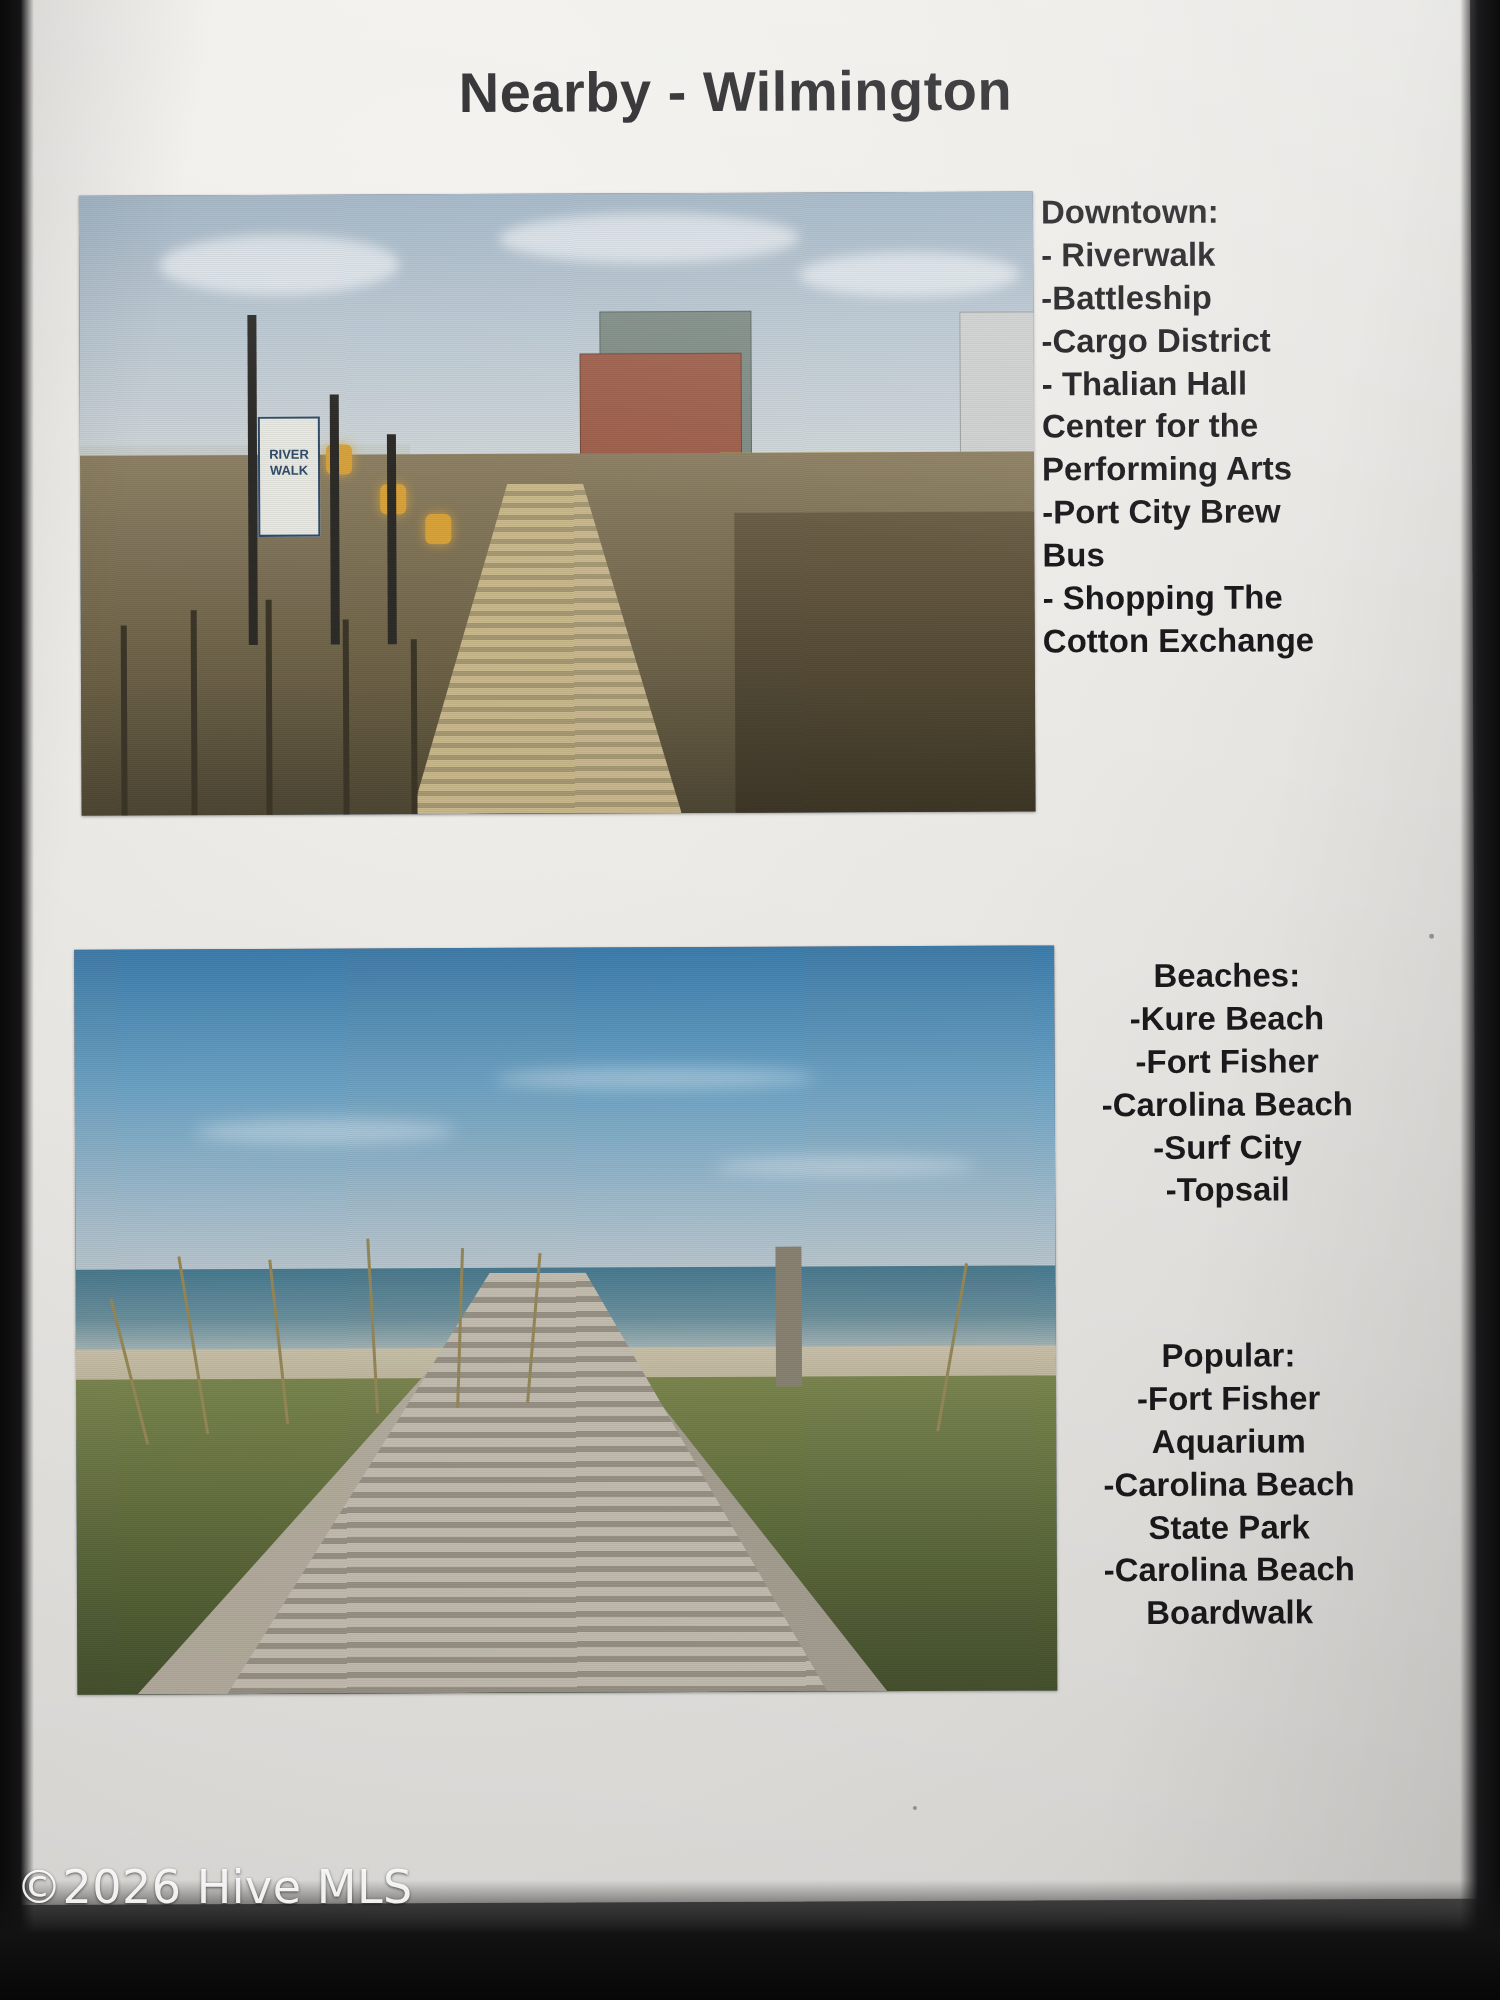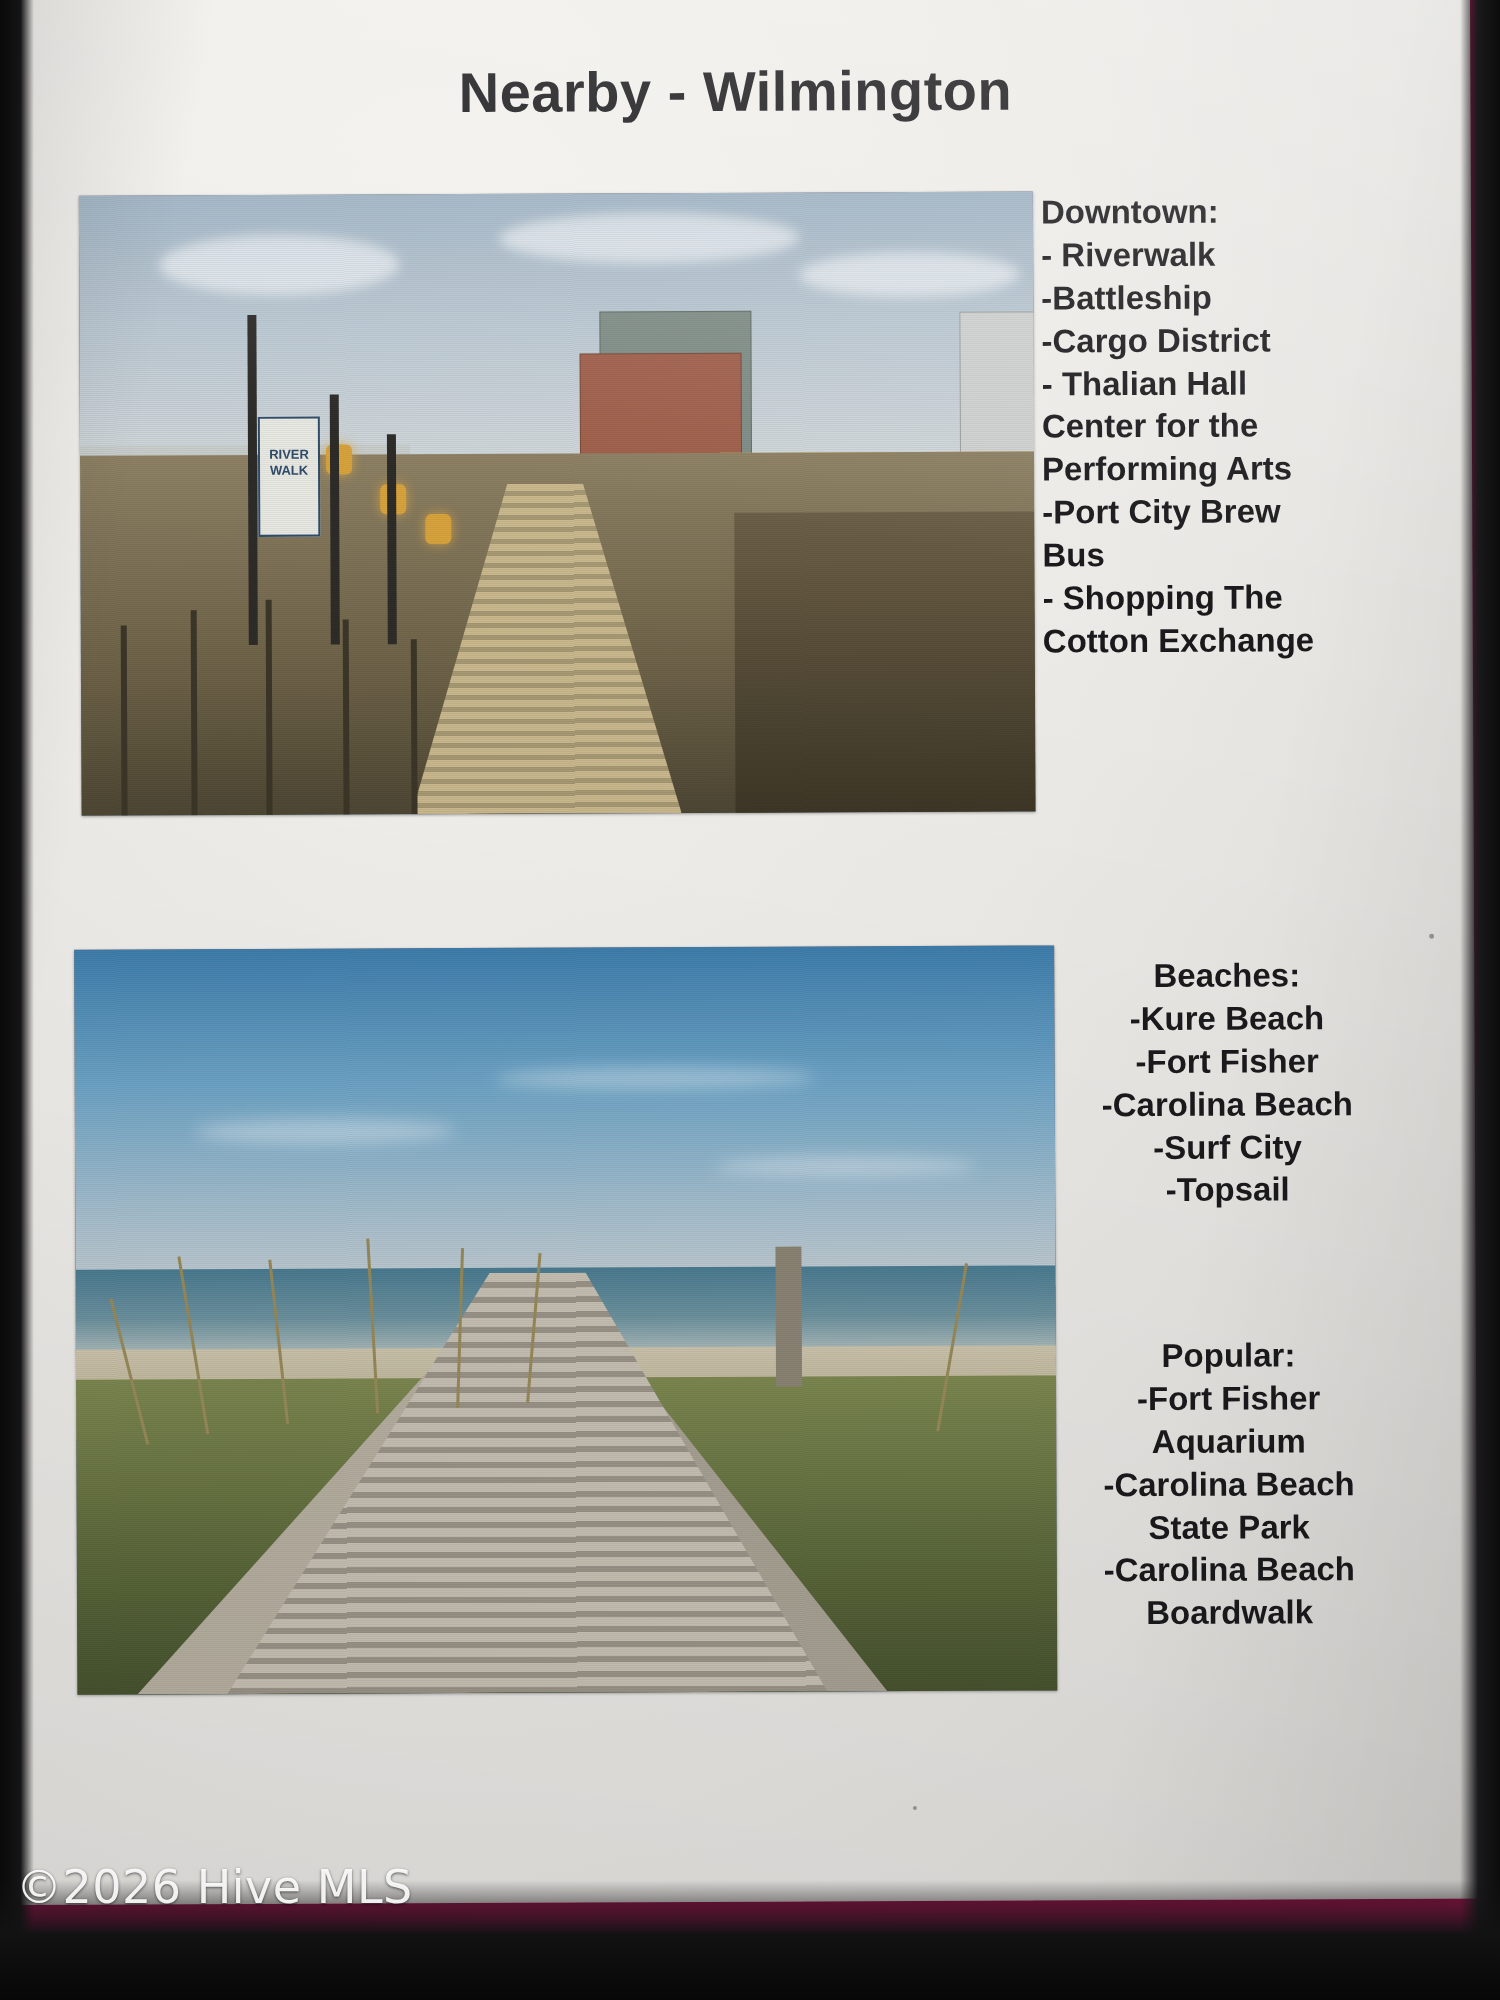--- a/index.html
+++ b/index.html
@@ -11,21 +11,21 @@
     width: 1500px;
     height: 2000px;
     overflow: hidden;
     font-family: "Liberation Sans", sans-serif;
   }
 
   #page {
     position: relative;
     width: 1500px;
     height: 2000px;
-    background: #be185d;
+    background: #737373;
   }
 
   
   .paper {
     position: absolute;
     left: 0px;
     top: 0px;
     width: 1470px;
     height: 1905px;
     background:

